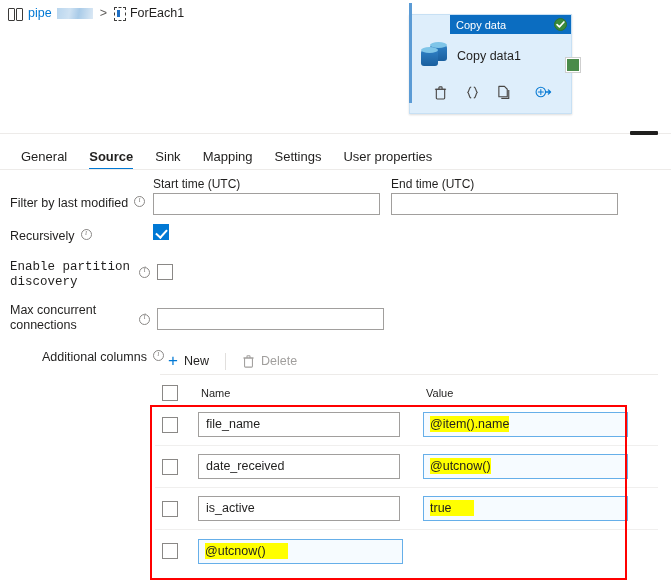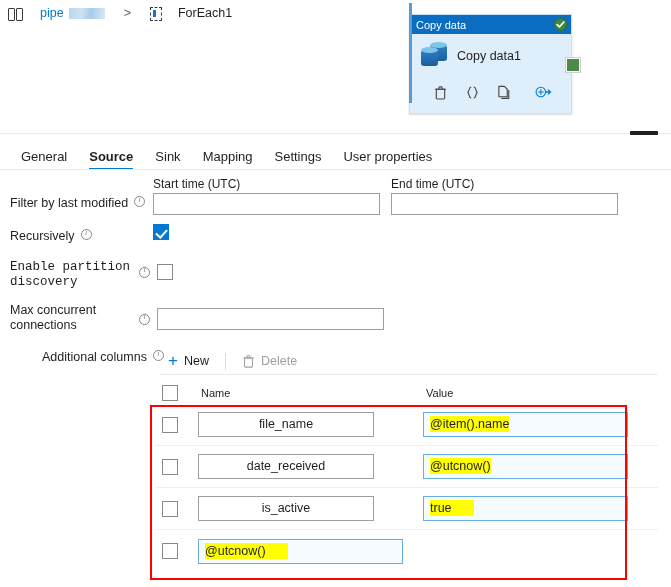--- a/index.html
+++ b/index.html
@@ -10,21 +10,21 @@
     font-family: "Liberation Sans", sans-serif;
     font-size: 12px;
     color: #201f1e;
     position: relative;
     overflow: hidden;
   }
 
   
   #breadcrumb {
     position:absolute; left:0; top:0; width:671px; height:26px;
-    display:flex; align-items:center; padding-left:8px; gap:17px;
+    display:flex; align-items:center; padding-left:8px; gap:5px;
   }
   .bc-link { color:#0078d4; font-size:12.5px; display:flex; align-items:center; gap:5px; }
   .bc-redact {
     display:inline-block; width:36px; height:11px;
     background: linear-gradient(100deg,#b9d6ee 0%, #cfe2f3 35%, #a9cbe8 60%, #dce9f5 100%);
     filter: blur(0.6px);
     vertical-align: middle;
   }
   .bc-sep { color:#605e5c; font-size:12.5px; margin:0 2px; }
   .bc-current { color:#201f1e; font-size:12.5px; }
@@ -48,21 +48,21 @@
   
   #canvas { position:absolute; left:0; top:26px; width:671px; height:104px; background:#fff; }
   #copy-node {
     position:absolute; left:409px; top:-12px; width:163px; height:100px;
     background:#deeefb; border:1px solid #c7e0f4;
     box-shadow: 0 1px 2px rgba(0,0,0,.14);
   }
   #copy-node-header {
     height:19px; background:#0b6dc1; color:#fff;
     display:flex; align-items:center; justify-content:space-between;
-    padding:0 4px 0 6px; font-size:11px;
+    padding:0 4px 0 6px; font-size:11px;margin-left:40px;
   }
   .check-badge {
     width:13px; height:13px; border-radius:50%; background:#3a8a3a;
     display:flex; align-items:center; justify-content:center;
     border:1px solid #2e7330;
   }
   .check-badge svg { display:block; }
   #copy-node-body { height:44px; display:flex; align-items:center; gap:8px; padding-left:11px; }
   .db-icon { width:28px; height:26px; position:relative; flex:none; }
   .db-icon .cyl {
@@ -151,22 +151,22 @@
   
   #ac-table { position:absolute; left:155px; top:382px; width:503px; }
   .tbl-head { display:flex; align-items:center; height:22px; padding-left:7px; }
   .tbl-row { display:flex; align-items:center; height:42px; padding-left:7px; border-bottom:1px solid #f0efee; }
   .tbl-row:last-child { border-bottom:none; }
   .c-check { width:36px; display:flex; align-items:center; }
   .c-name { width:225px; }
   .c-value { flex:1; }
   .tbl-head .c-name, .tbl-head .c-value { padding-left:3px; }
   .name-input {
-    width:176px; height:25px; border:1px solid #a19f9d; background:#fff;
-    font-size:12.5px; padding:0 7px; color:#201f1e; line-height:23px;text-align:center;
+    width:202px; height:25px; border:1px solid #a19f9d; background:#fff;
+    font-size:12.5px; padding:0 7px; color:#201f1e; line-height:23px;
   }
   .value-input {
     width:205px; height:25px; border:1px solid #66afe9; background:#f6fbff;
     font-size:12.5px; padding:0 6px; color:#201f1e; line-height:23px;
     white-space:nowrap; overflow:hidden;
   }
   .hl { background:#ffff00; padding:1px 0; }
   .hl.pad-r { padding-right:22px; }
 
   

